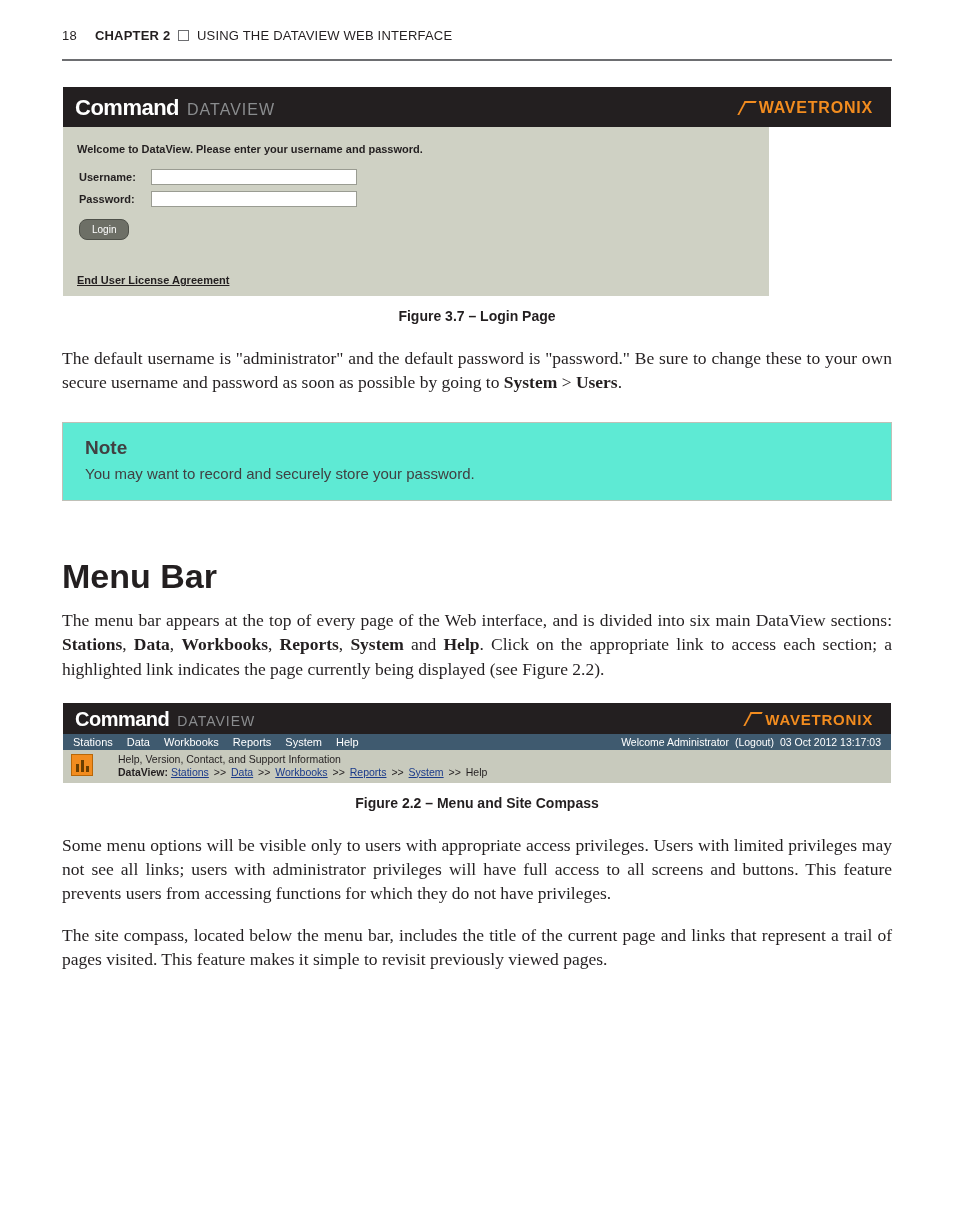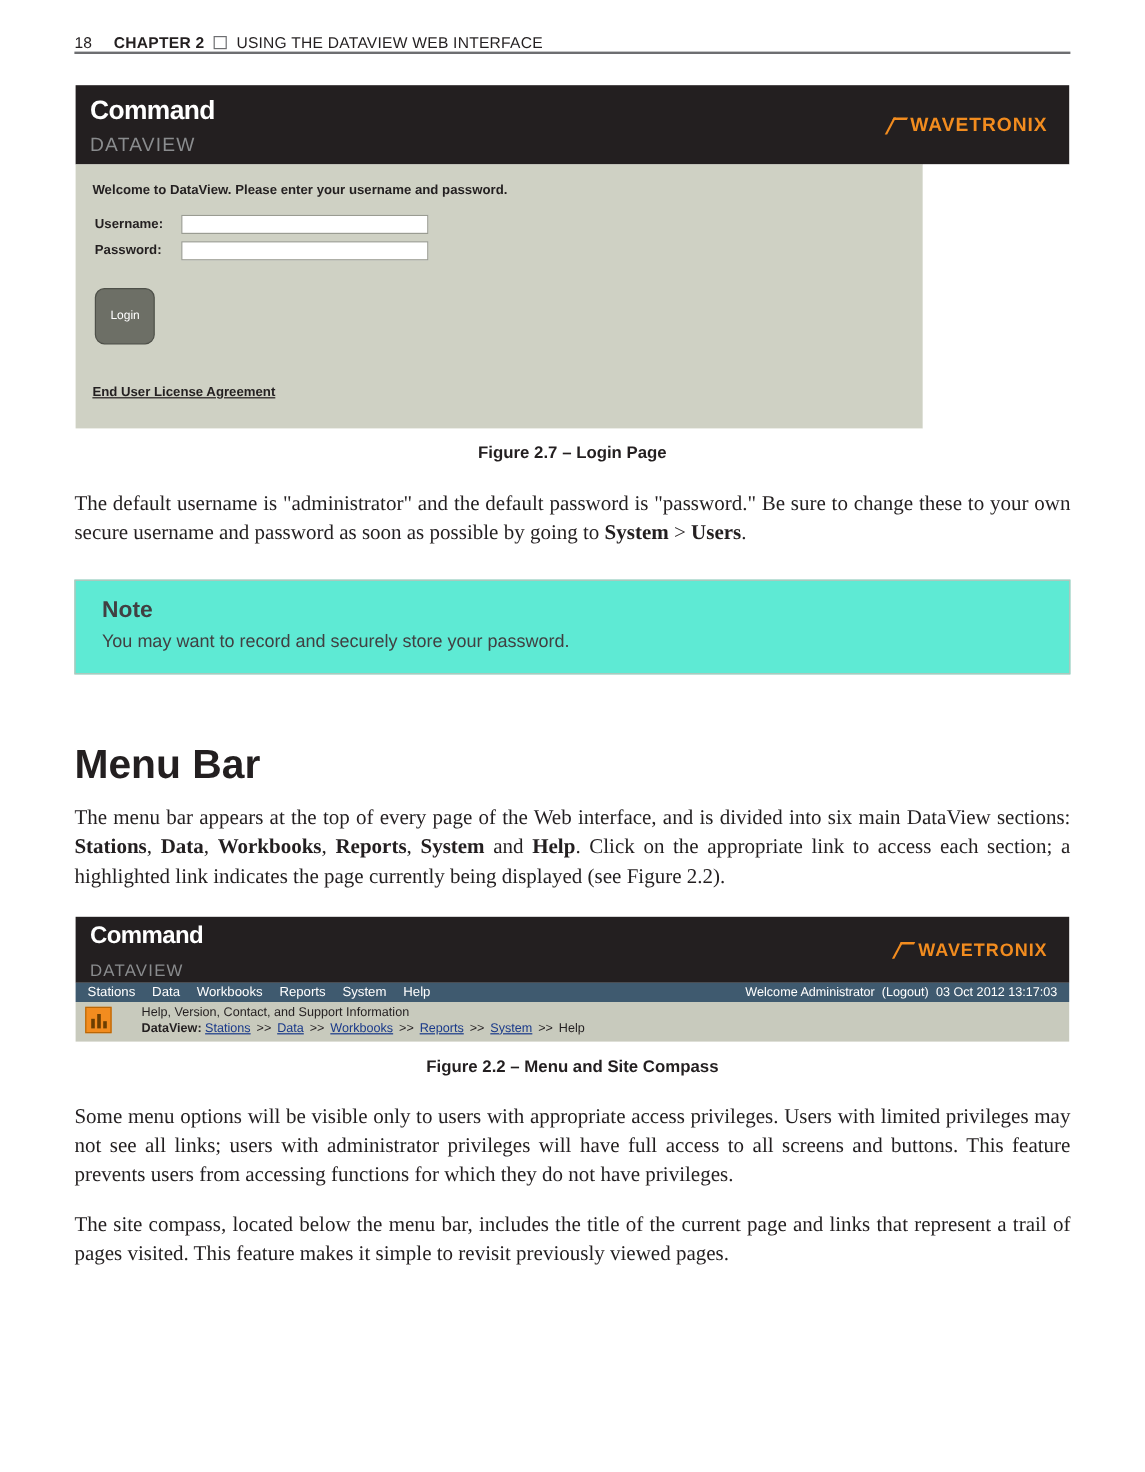--- a/index.html
+++ b/index.html
@@ -15,21 +15,21 @@
     padding: 28px 62px 40px 62px;
   }
   .running-head {
     display: flex;
     align-items: baseline;
     gap: 18px;
     font-family: "Helvetica Neue", Arial, sans-serif;
     font-size: 13px;
     letter-spacing: 0.2px;
     color: #231f20;
-    margin-bottom: 0;
+    margin-bottom: 16px;
   }
   .running-head .pagenum { font-weight: 400; }
   .running-head .chapter { font-weight: 700; }
   .running-head .chapter-title { font-weight: 400; }
   .running-head .divider-square {
     display: inline-block;
     width: 9px; height: 9px;
     border: 1px solid #6d6e71;
     margin: 0 4px;
     position: relative;
@@ -51,21 +51,20 @@
     background: #231f20;
     display: flex;
     align-items: center;
     justify-content: space-between;
     padding: 8px 18px 6px 12px;
   }
   .brand-left {
     display: flex;
     align-items: baseline;
     gap: 8px;
-    flex-direction: column;
   }
   .brand-command {
     color: #fff;
     font-family: Arial, sans-serif;
     font-weight: 700;
     font-size: 22px;
     letter-spacing: -0.5px;
   }
   .brand-sub {
     color: #8a8c8e;
@@ -134,31 +133,31 @@
   .login-row input {
     width: 200px;
     height: 14px;
     border: 1px solid #9a9c92;
     background: #fff;
     font-size: 11px;
     padding: 0 2px;
   }
   .login-button {
     display: inline-block;
-    margin: 17px 0 0 6px;
+    margin: 6px 0 0 6px;
     background: #6d6f66;
     color: #fff;
     border: 1px solid #4e5049;
     border-radius: 8px;
     font-size: 10px;
-    padding: 17px 12px;
+    padding: 4px 12px;
     cursor: pointer;
   }
   .eula {
-    margin: 34px 0 16px 4px;
+    margin: 34px 0 2px 4px;
     font-size: 11px;
     font-weight: 700;
     text-decoration: underline;
   }
 
   .fig-caption {
     text-align: center;
     font-family: "Helvetica Neue", Arial, sans-serif;
     font-weight: 600;
     font-size: 14px;
@@ -301,21 +300,21 @@
         <div class="login-row">
           <label>Password:</label>
           <input type="password" style="">
         </div>
         <button class="login-button">Login</button>
         <div class="eula">End User License Agreement</div>
       </div>
       <div class="login-side"></div>
     </div>
   </div>
-  <div class="fig-caption">Figure 2.7 – Login Page</div>
+  <div class="fig-caption">Figure 3.7 – Login Page</div>
 
   <p class="body-text">
     <span>The default username is "administrator" and the default password is "password." Be sure to change these to your own secure username and password as soon as possible by going to </span><strong>System</strong><span> &gt; </span><strong>Users</strong><span>.</span>
   </p>
 
   <div class="note-box">
     <p class="note-title">Note</p>
     <p class="note-text">You may want to record and securely store your password.</p>
   </div>
 

